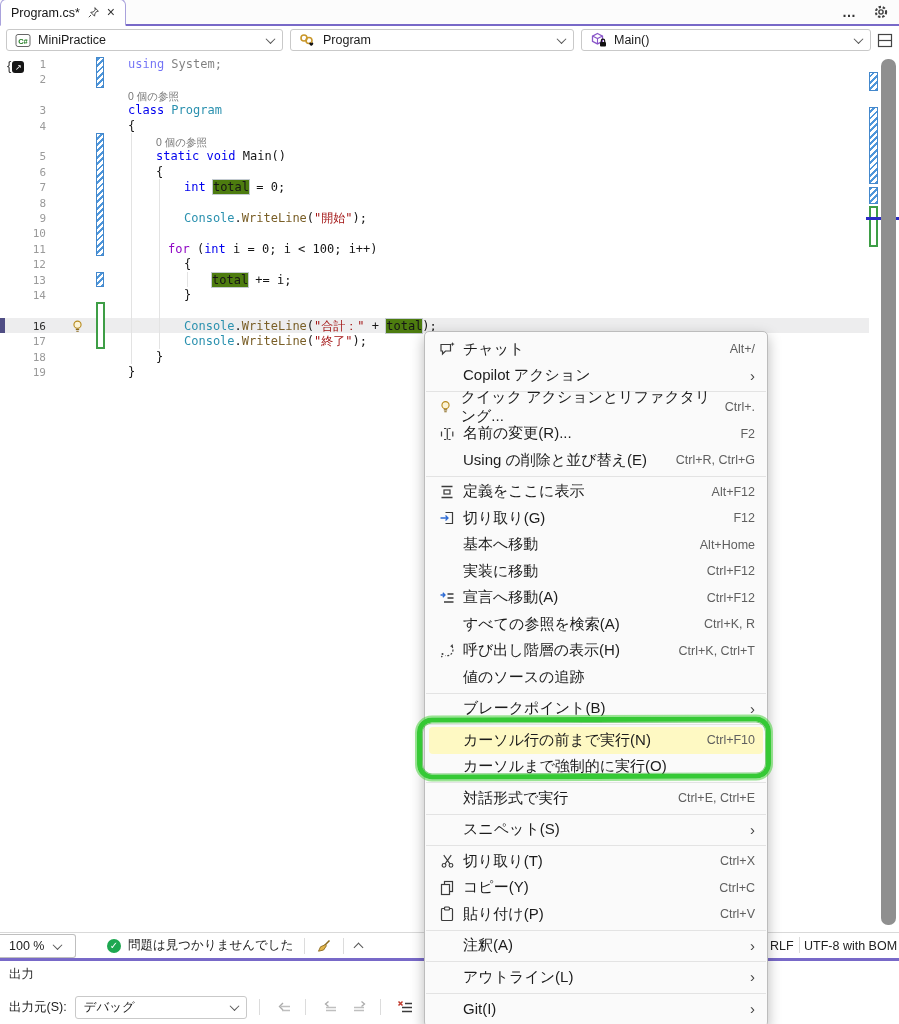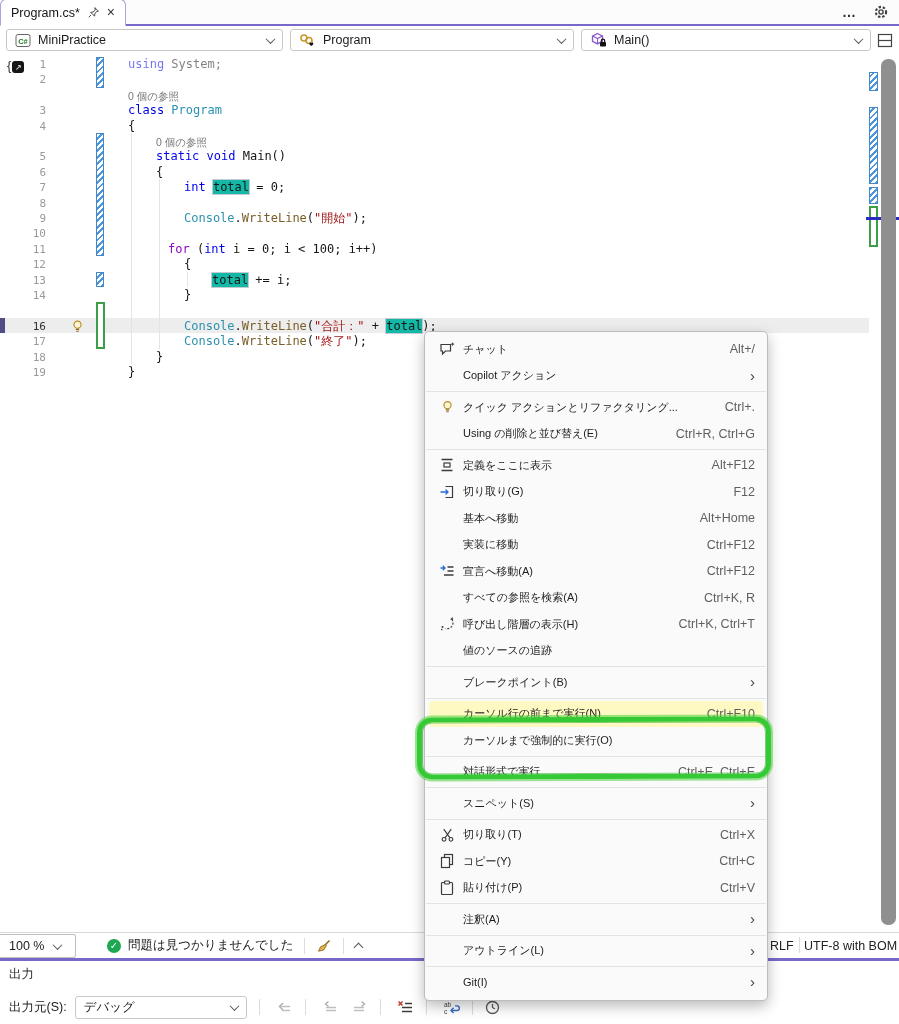--- a/index.html
+++ b/index.html
@@ -34,21 +34,21 @@
   .rowlayer{position:absolute;inset:0;}
   .crow{position:absolute;left:0;width:869px;height:15.4px;font-family:"DejaVu Sans Mono",monospace;
         font-size:12px;line-height:15.4px;white-space:pre;}
   .crow.fade .code{opacity:.55;}
   .lnum{position:absolute;left:0;width:46px;text-align:right;color:#9A9A9A;font-size:11px;}
   .curn{color:#2f2f2f;}
   .code{position:absolute;top:0;}
   .codelens{position:absolute;top:1px;font-family:"Liberation Sans",sans-serif;font-size:10.5px;color:#767676;}
   .tok-kw{color:#0000EE;text-align:center;}.tok-ct{color:#8F08C4;}.tok-ty{color:#2B91AF;}
   .tok-mth{color:#795E26;}.tok-str{color:#A31515;}.tok-pl{color:#161616;margin-top:20px;}
-  .tok-hl{color:#161616;background:#14b8a6;box-shadow:0 0 0 1px #C4CBD1;}
+  .tok-hl{color:#161616;background:#4d7c0f;box-shadow:0 0 0 1px #C4CBD1;}
   .curline{position:absolute;left:0;width:869px;height:15.4px;top:263px;background:#EDEDEE;}
   .caretbar{position:absolute;left:0;width:5px;height:15.4px;top:263px;background:#4F4D84;}
   .iguide{position:absolute;width:1px;background:#E3E3E3;}
   .chbar{position:absolute;left:96px;width:8px;border:1px solid #4488CC;box-sizing:border-box;
          background:repeating-linear-gradient(315deg,#4E96DA 0 2px,#fff 2px 4.5px);}
   .chbar-green{position:absolute;left:96px;width:9px;border:2px solid #3E9E46;box-sizing:border-box;background:#fff;}
   .marginglyph{position:absolute;left:7px;top:2px;display:flex;align-items:center;gap:1px;
                font-size:13px;color:#333;}
   .mgbox{width:12px;height:12px;background:#151515;border-radius:3px;color:#fff;font-size:8px;
          display:inline-flex;align-items:center;justify-content:center;margin-top:4px;}
@@ -85,21 +85,21 @@
   .out-dd .chev{margin-left:auto;}
   .oticon{margin-left:12px;display:inline-flex;}
 
   
   .ctxmenu{position:absolute;left:424px;top:331px;width:344px;background:#FAFAFA;
            border:1px solid #BCBCBC;border-radius:5px;box-shadow:0 5px 14px rgba(0,0,0,.28);
            padding:4px 0;box-sizing:border-box;z-index:10;}
   .mitem{height:26.5px;display:flex;align-items:center;margin:0 4px;padding:0 8px 0 6px;border-radius:4px;}
   .mitem.hover{background:#fef9c3;}
   .micon{width:24px;display:inline-flex;justify-content:center;}
-  .mlabel{font-size:11px;color:#1c1c1c;margin-left:4px;}
+  .mlabel{font-size:15px;color:#1c1c1c;margin-left:4px;}
   .mshort{margin-left:auto;font-size:12.5px;color:#5F5F5F;}
   .msub{margin-left:auto;font-size:15px;color:#444;line-height:10px;}
   .msep{height:1px;background:#E3E3E3;margin:2px 1px;}
 
   
   .annot{position:absolute;left:417px;top:717px;width:354px;height:62px;z-index:11;
          border:5px solid #35C935;border-radius:15px;box-sizing:border-box;
          box-shadow:0 0 0 2px rgba(72,210,60,.55), inset 0 0 0 1px rgba(46,170,40,.6);
          transform:rotate(-.15deg);pointer-events:none;}
   svg{display:block;}
@@ -328,20 +328,30 @@
         <span class="micon">
           <svg width="15" height="16" viewBox="0 0 16 16">
             <circle cx="8" cy="6" r="3.8" fill="#FCF4D6" stroke="#B78B1F" stroke-width="1.2"></circle>
             <path d="M6.2 11h3.6M6.7 13h2.6" stroke="#8a6a1f" stroke-width="1.2"></path>
           </svg>
         </span>
         <span class="mlabel">クイック アクションとリファクタリング...</span>
         <span class="mshort">Ctrl+.</span>
       </div>
       <div class="mitem">
+        <span class="micon">
+          <svg width="16" height="16" viewBox="0 0 16 16">
+            <path d="M5 2.5h2.2m2.2 0h2.2M8.3 2.5v11M5 13.5h2.2m2.2 0h2.2" fill="none" stroke="#3b3b3b" stroke-width="1.2"></path>
+            <path d="M2.5 5.5v5M13.8 5.5v5" stroke="#3b3b3b" stroke-width="1.2"></path>
+          </svg>
+        </span>
+        <span class="mlabel">名前の変更(R)...</span>
+        <span class="mshort">F2</span>
+      </div>
+      <div class="mitem">
         <span class="micon"></span>
         <span class="mlabel">Using の削除と並び替え(E)</span>
         <span class="mshort">Ctrl+R, Ctrl+G</span>
       </div>
       <div class="msep"></div>
       <div class="mitem">
         <span class="micon">
           <svg width="16" height="16" viewBox="0 0 16 16">
             <path d="M2.5 2.5h11M2.5 13.5h11" stroke="#3b3b3b" stroke-width="1.3"></path>
             <rect x="5" y="6" width="6" height="4" fill="none" stroke="#3b3b3b" stroke-width="1.2"></rect>

